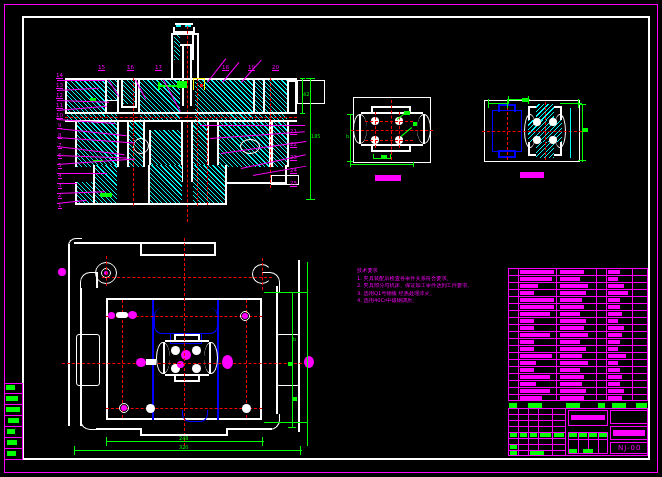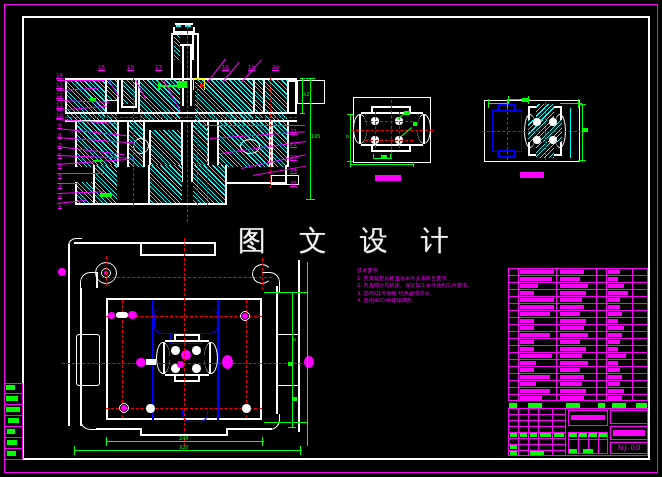--- a/index.html
+++ b/index.html
@@ -372,21 +372,20 @@
     <div class="abs g" style="left:100px;top:9px;width:1px;height:9px;"></div>
     <div class="abs dimline-v" style="left:104px;top:14px;height:58px;"></div>
     <div class="abs g" style="left:100px;top:14px;width:8px;height:1px;"></div>
     <div class="abs g" style="left:100px;top:70px;width:8px;height:1px;"></div>
     <div class="abs g" style="left:105px;top:38px;width:5px;height:4px;"></div>
     <div class="abs c" style="left:92px;top:18px;width:1px;height:50px;"></div>
 
     <div class="abs m" style="left:42px;top:82px;width:24px;height:6px;"></div>
   </div>
 
-  <div class="abs watermark" style="left:238px;top:222px;">图 文 设 计</div>
 
   <div class="abs" style="left:62px;top:242px;width:290px;height:212px;">
 
     <div class="abs w" style="left:12px;top:0px;width:140px;height:2px;"></div>
     <div class="abs w" style="left:6px;top:2px;width:2px;height:14px;"></div>
     <div class="abs lw" style="left:6px;top:-4px;width:14px;height:14px;border-radius:8px 0 0 0;border-right:none;border-bottom:none;"></div>
     <div class="abs w" style="left:6px;top:14px;width:2px;height:170px;"></div>
     <div class="abs w" style="left:78px;top:2px;width:2px;height:12px;"></div>
     <div class="abs w" style="left:78px;top:12px;width:76px;height:2px;"></div>
     <div class="abs w" style="left:152px;top:0px;width:2px;height:14px;"></div>

